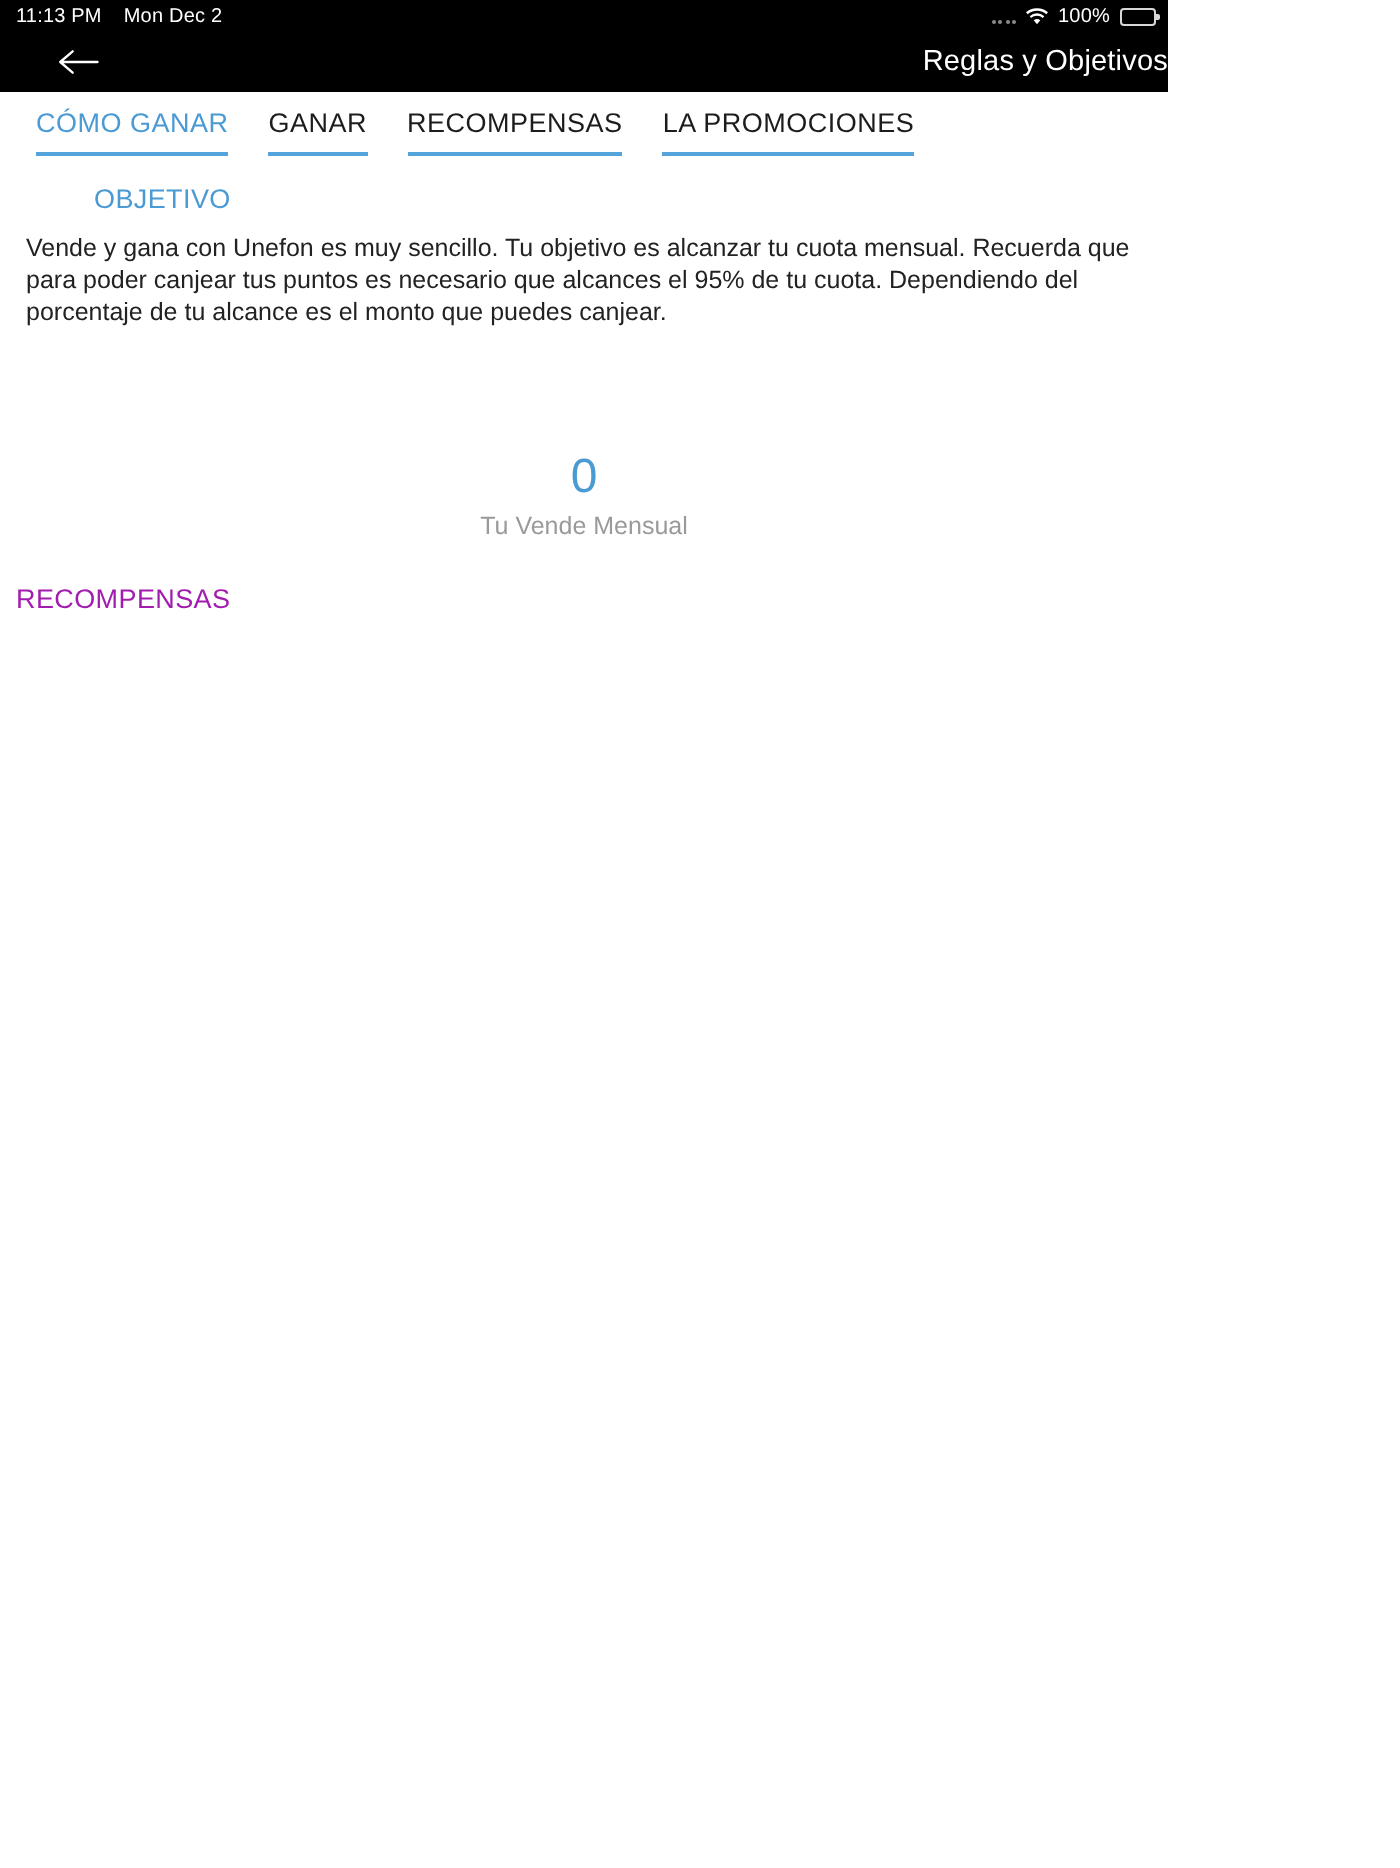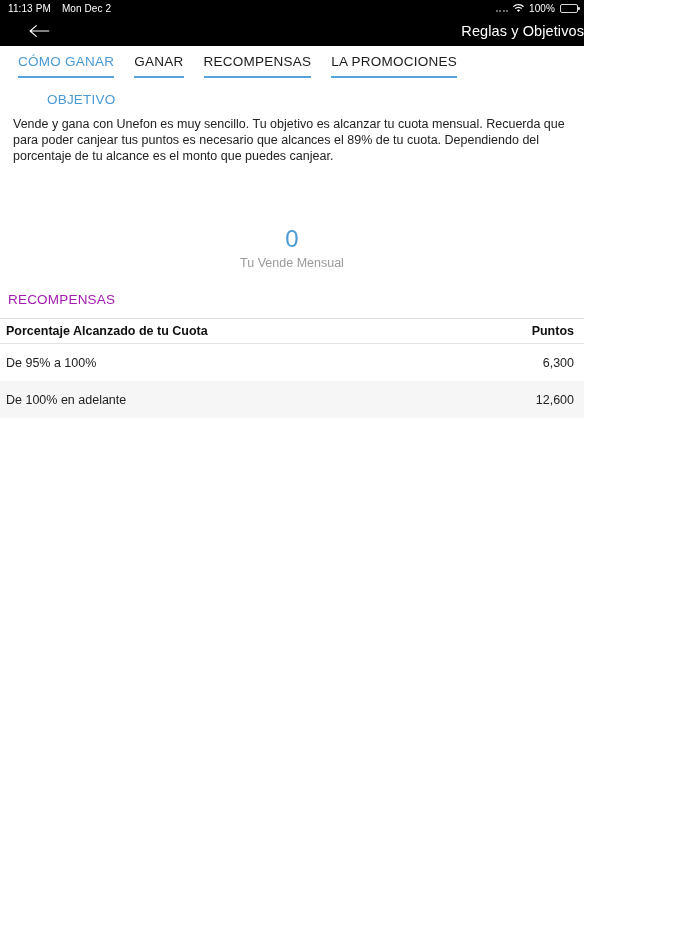--- a/index.html
+++ b/index.html
@@ -250,42 +250,24 @@
     </div>
     <div class="tab">
       <span>LA PROMOCIONES</span>
       <span class="tab-underline"></span>
     </div>
   </div>
 
   <div class="content">
 
     <div class="section-title">OBJETIVO</div>
-    <div class="body-copy">Vende y gana con Unefon es muy sencillo. Tu objetivo es alcanzar tu cuota mensual. Recuerda que para poder canjear tus puntos es necesario que alcances el 89% de tu cuota. Dependiendo del porcentaje de tu alcance es el monto que puedes canjear.</div>
+    <div class="body-copy">Vende y gana con Unefon es muy sencillo. Tu objetivo es alcanzar tu cuota mensual. Recuerda que para poder canjear tus puntos es necesario que alcances el 95% de tu cuota. Dependiendo del porcentaje de tu alcance es el monto que puedes canjear.</div>
 
     <div class="quota-block">
       <div class="quota-value">0</div>
       <div class="quota-label">Tu Vende Mensual</div>
     </div>
 
     <div class="rewards-title">RECOMPENSAS</div>
 
-    <div class="table">
-
-      <div class="table-head">
-        <span class="col-label">Porcentaje Alcanzado de tu Cuota</span>
-        <span class="col-points">Puntos</span>
-      </div>
-
-      <div class="table-row">
-        <span class="col-label">De 95% a 100%</span>
-        <span class="col-points">6,300</span>
-      </div>
-
-      <div class="table-row striped">
-        <span class="col-label">De 100% en adelante</span>
-        <span class="col-points">12,600</span>
-      </div>
-
-    </div>
   </div>
 
 </div>
 
 </body></html>

